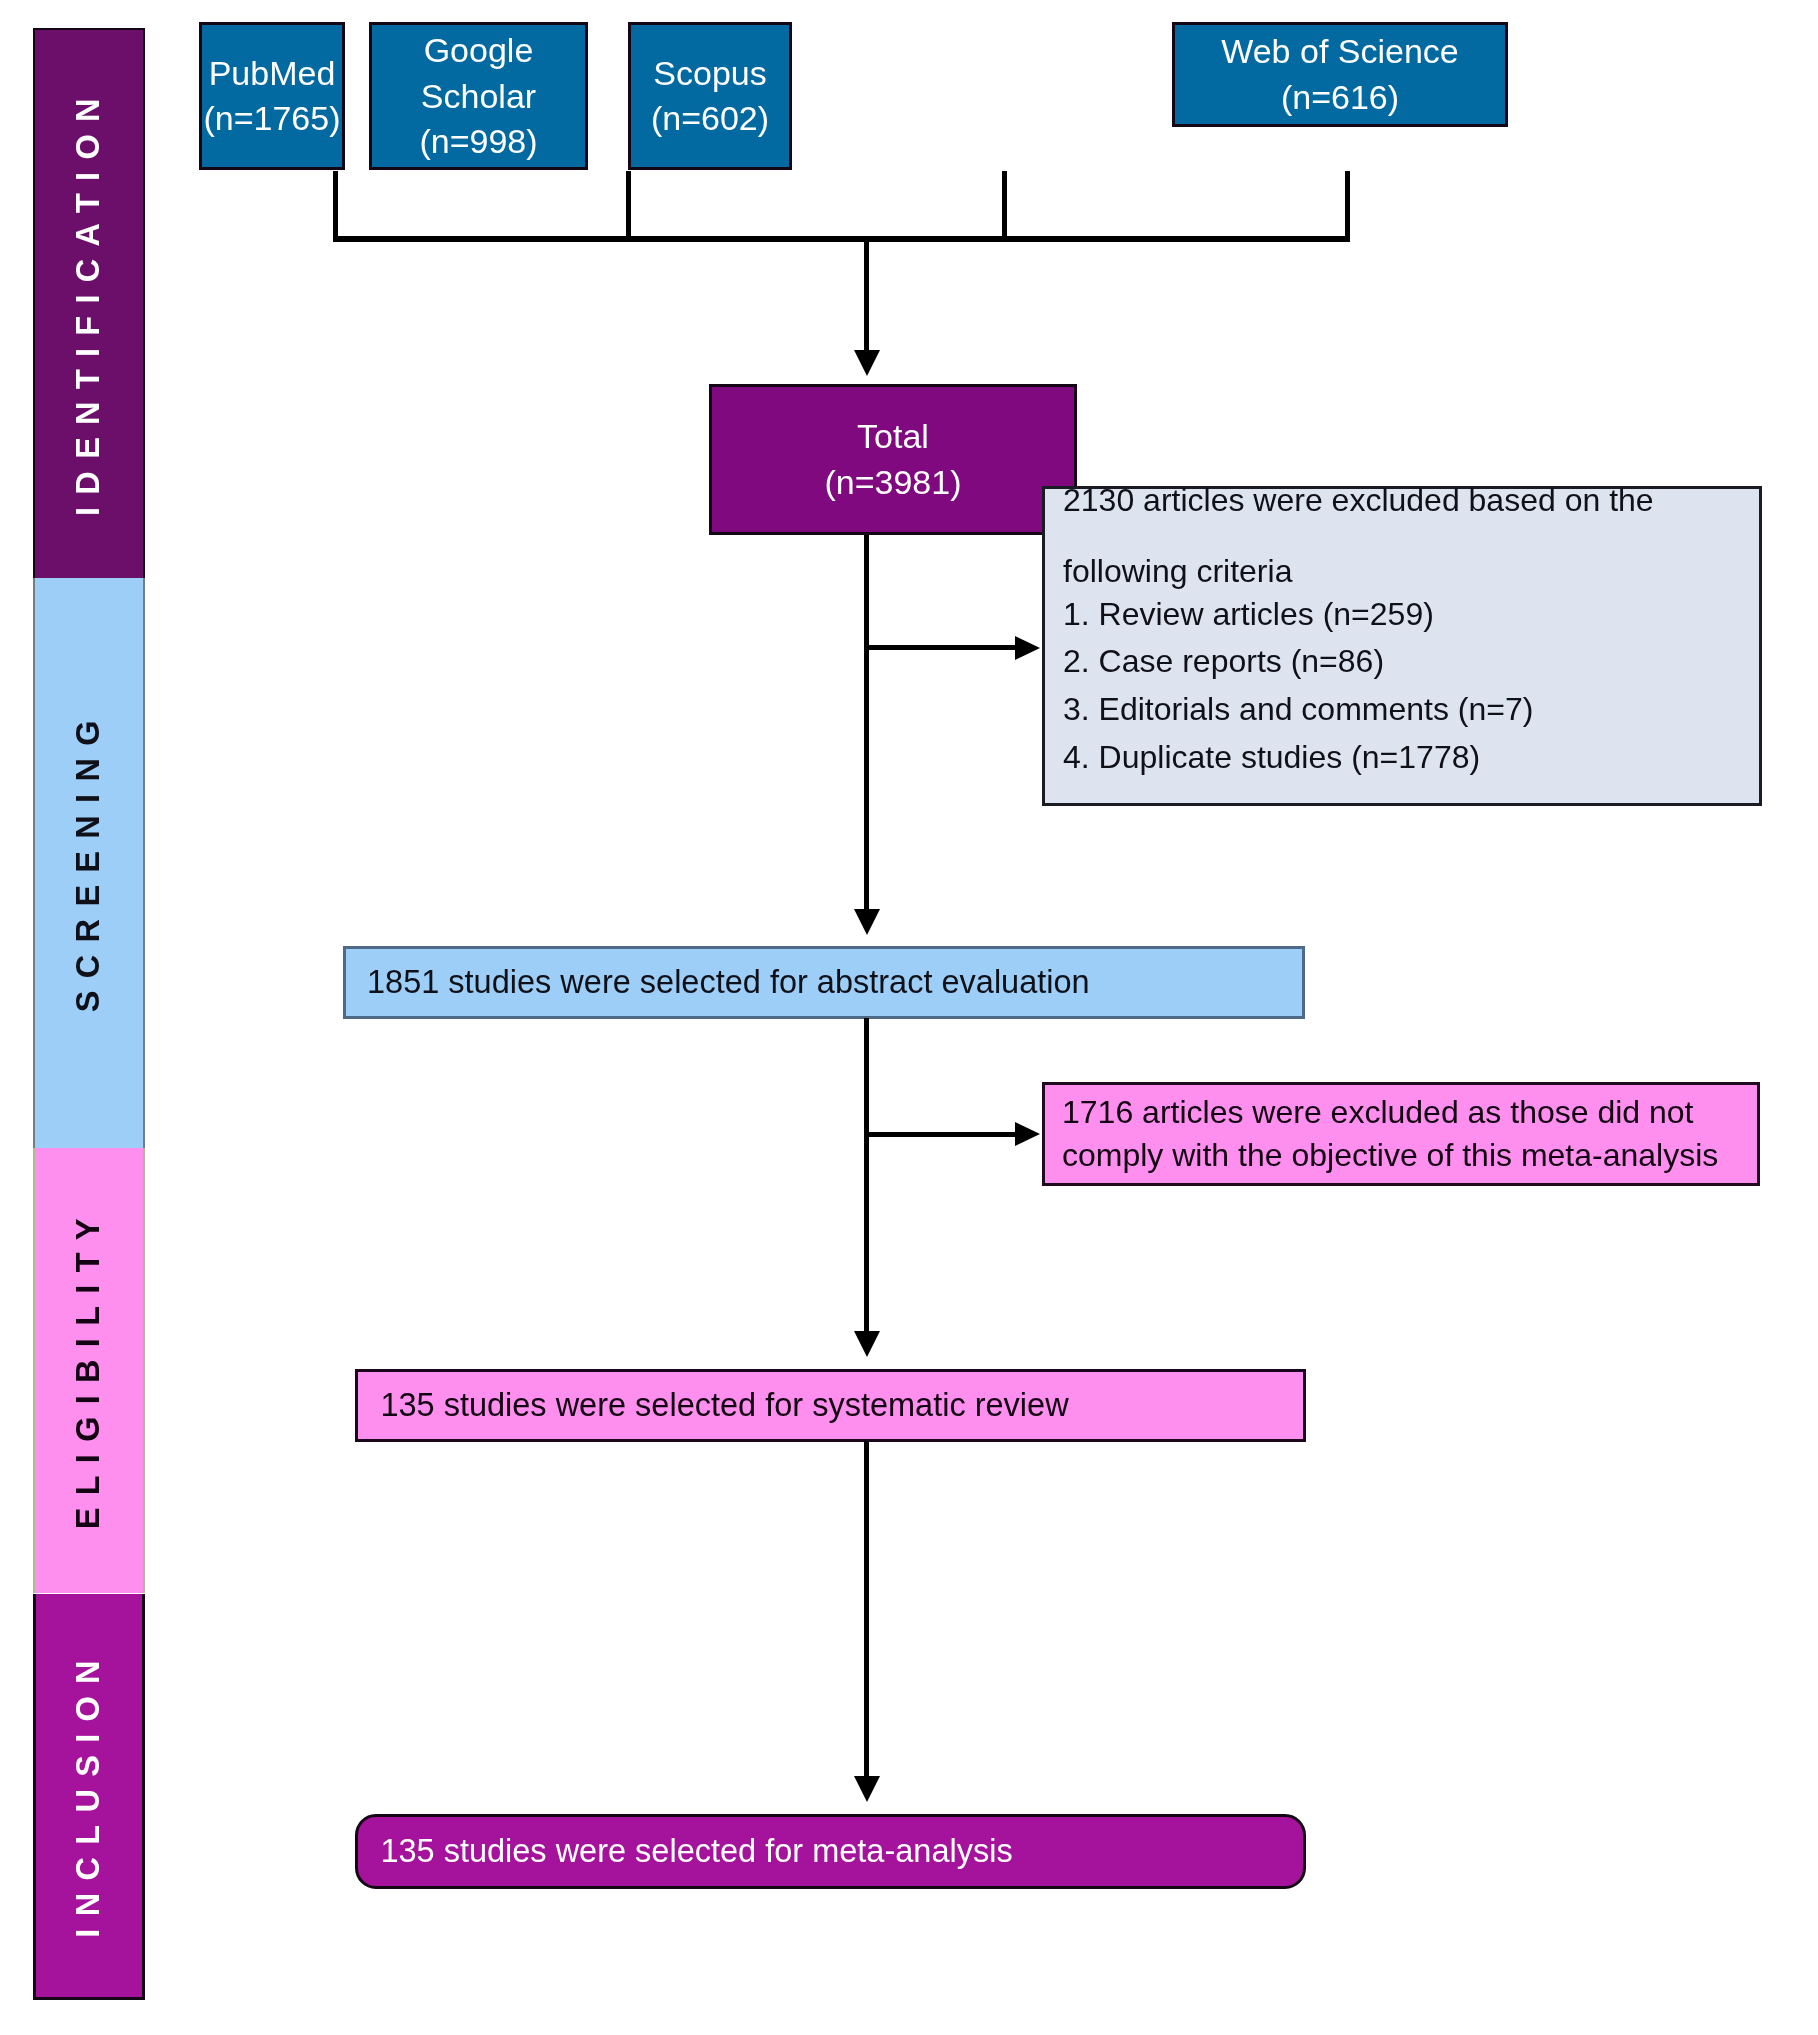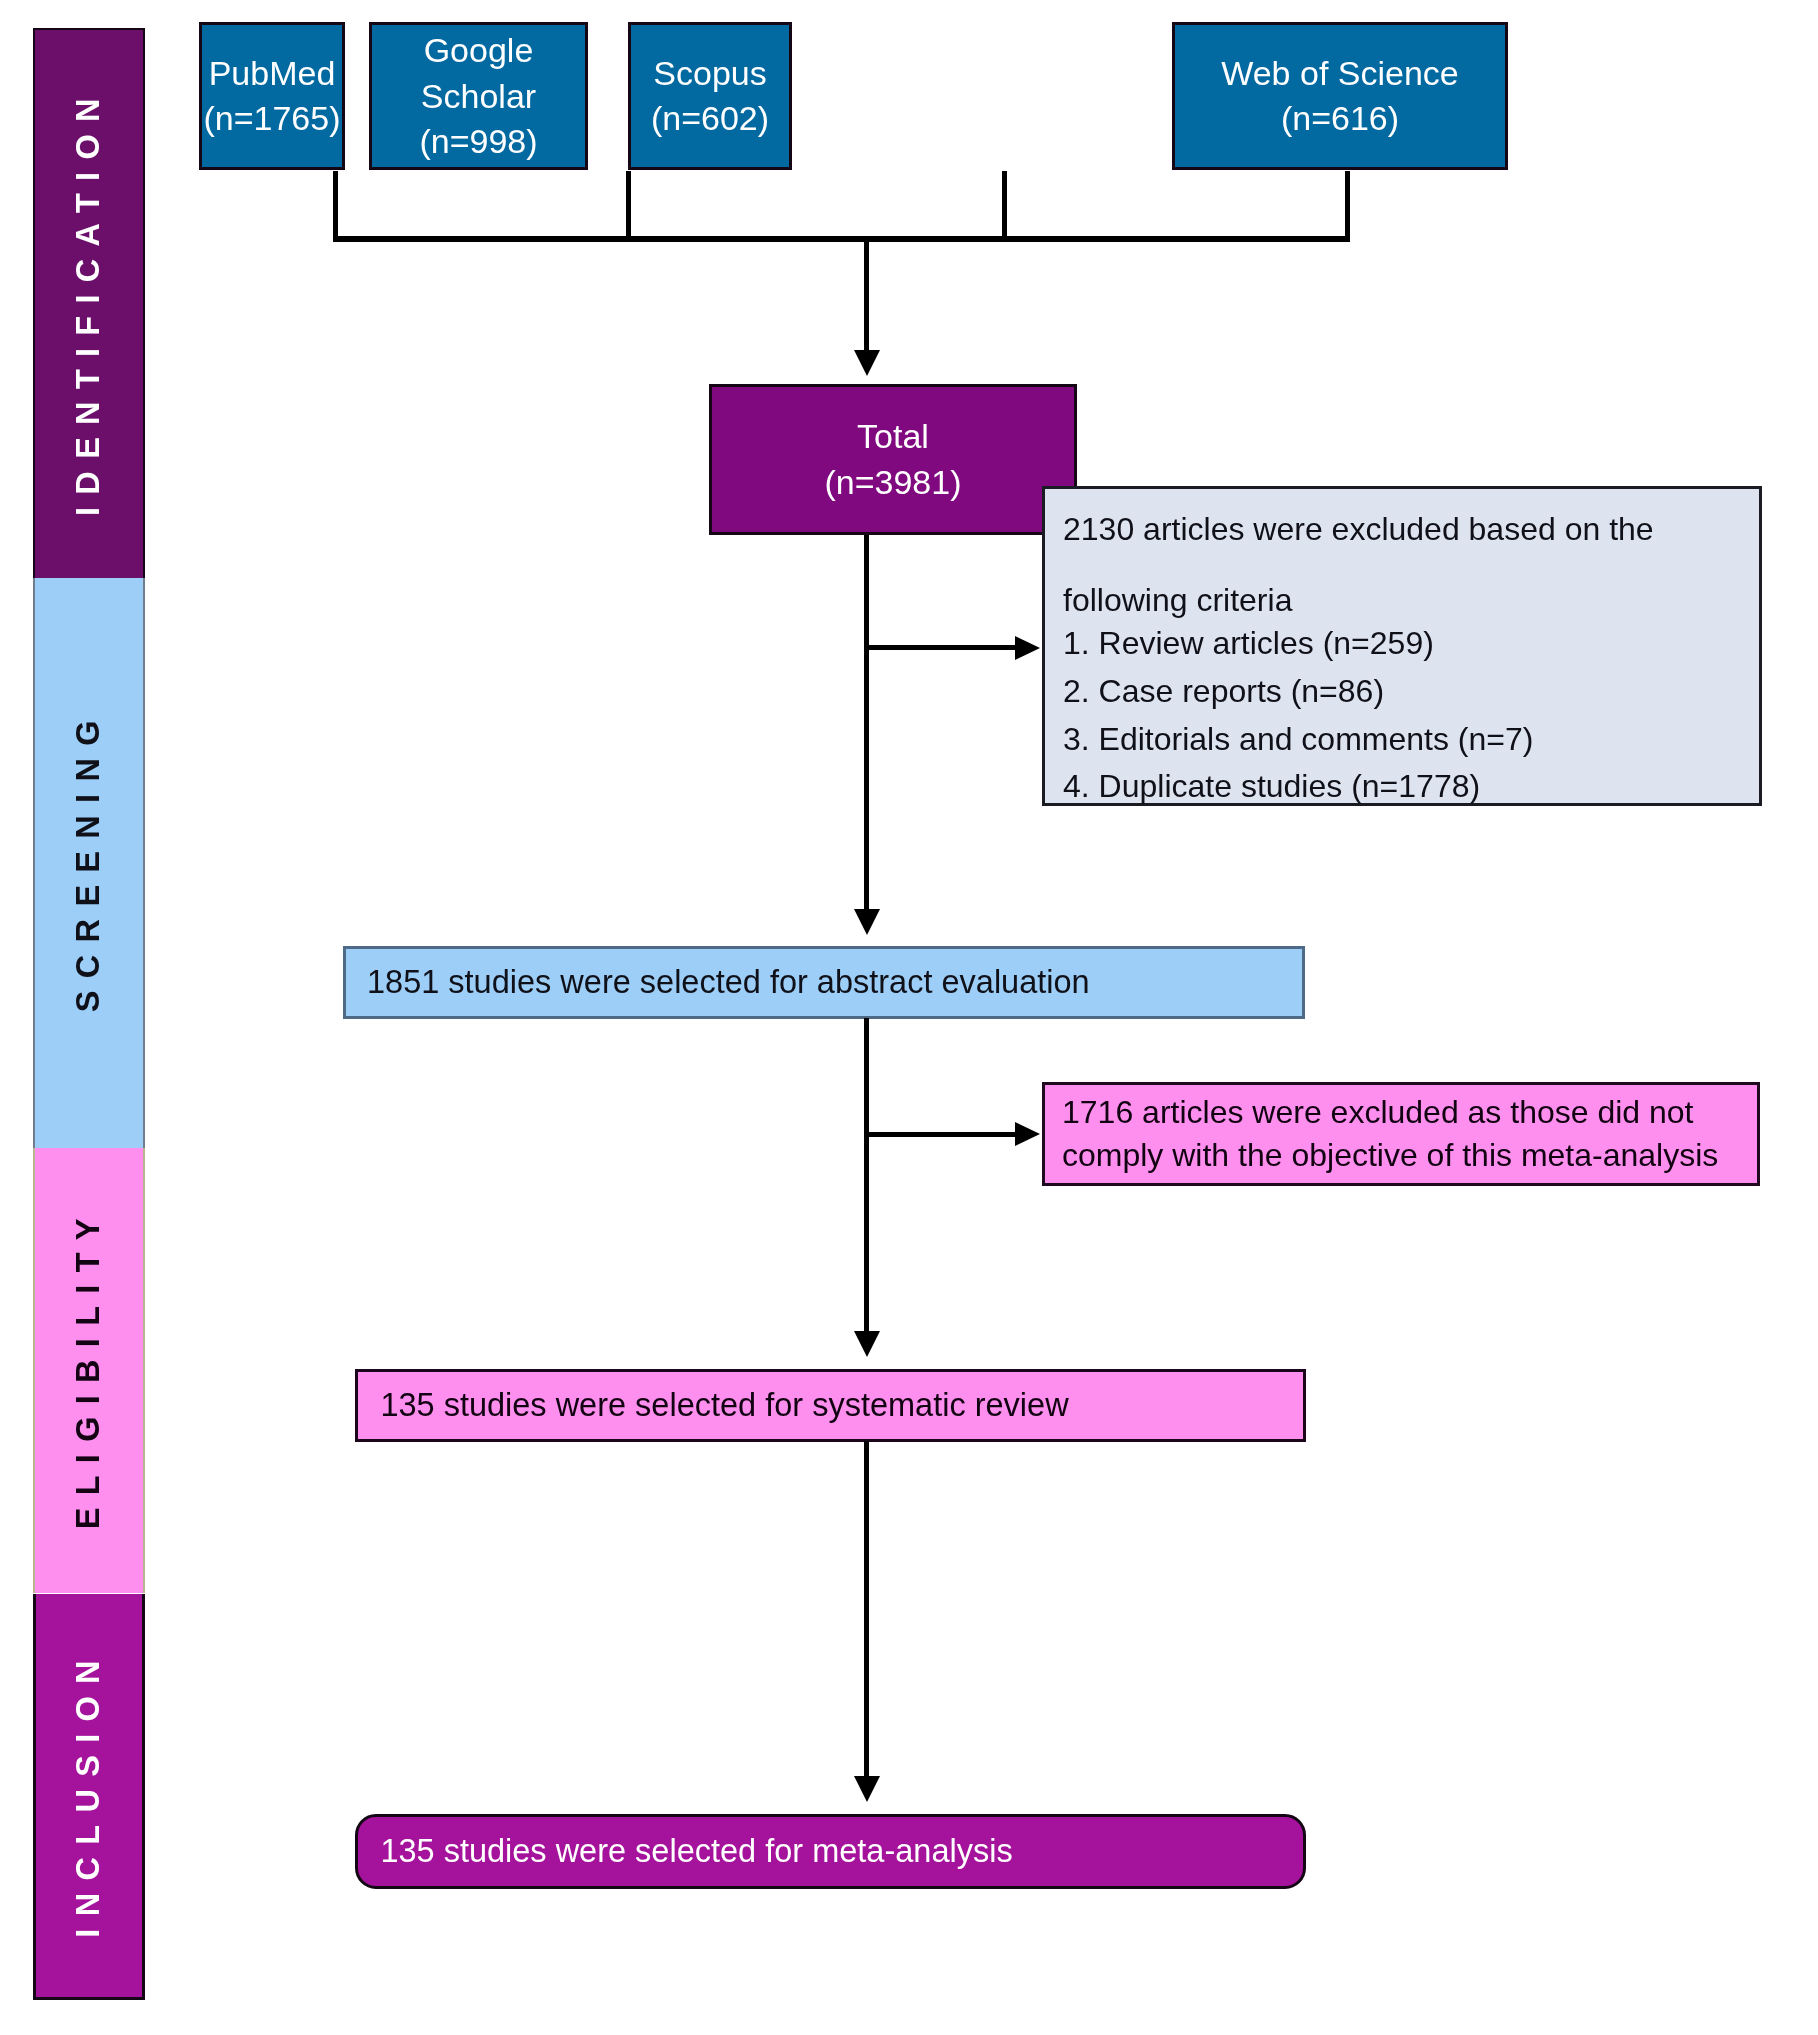--- a/index.html
+++ b/index.html
@@ -103,21 +103,21 @@
     text-align: center;
     align-items: center;
   }
   .node-exclude-criteria {
     background: #DDE4F0;
     border: 3.4px solid #1b1b24;
     color: #101018;
     font-size: 32px;
     text-align: left;
     padding: 19px 17px 19px 18px;
-    justify-content: flex-start;
+    justify-content: flex-end;
   }
   .node-exclude-criteria .head { margin-bottom: 28px; }
   .node-exclude-criteria .crit { margin-bottom: 5px; }
   .node-abstract {
     background: #9CCEF8;
     border: 3.4px solid #4e6a86;
     color: #101018;
     font-size: 32.5px;
     text-align: left;
     padding-left: 21px;
@@ -195,21 +195,21 @@
   <div class="node node-source" style="left:369px; top:22.4px; width:219px; height:148px;">
     <span class="ln">Google Scholar</span>
     <span class="ln">(n=998)</span>
   </div>
 
   <div class="node node-source" style="left:628px; top:22.4px; width:164px; height:148px;">
     <span class="ln">Scopus</span>
     <span class="ln">(n=602)</span>
   </div>
 
-  <div class="node node-source" style="left:1172px; top:22.4px; width:336px; height:148px;">
+  <div class="node node-source" style="left:1172px; top:22.4px; width:336px; height:105px;">
     <span class="ln">Web of Science</span>
     <span class="ln">(n=616)</span>
   </div>
 
   <div class="vline" style="left:333px;  top:171px; width:5px;  height:70px;"></div>
   <div class="vline" style="left:626px; top:171px; width:5px;  height:70px;"></div>
   <div class="vline" style="left:1002px; top:171px; width:5px;  height:70px;"></div>
   <div class="vline" style="left:1345px; top:171px; width:5px;  height:70px;"></div>
 
   <div class="hline" style="left:333px; top:236px; width:1017px; height:6.2px;"></div>

